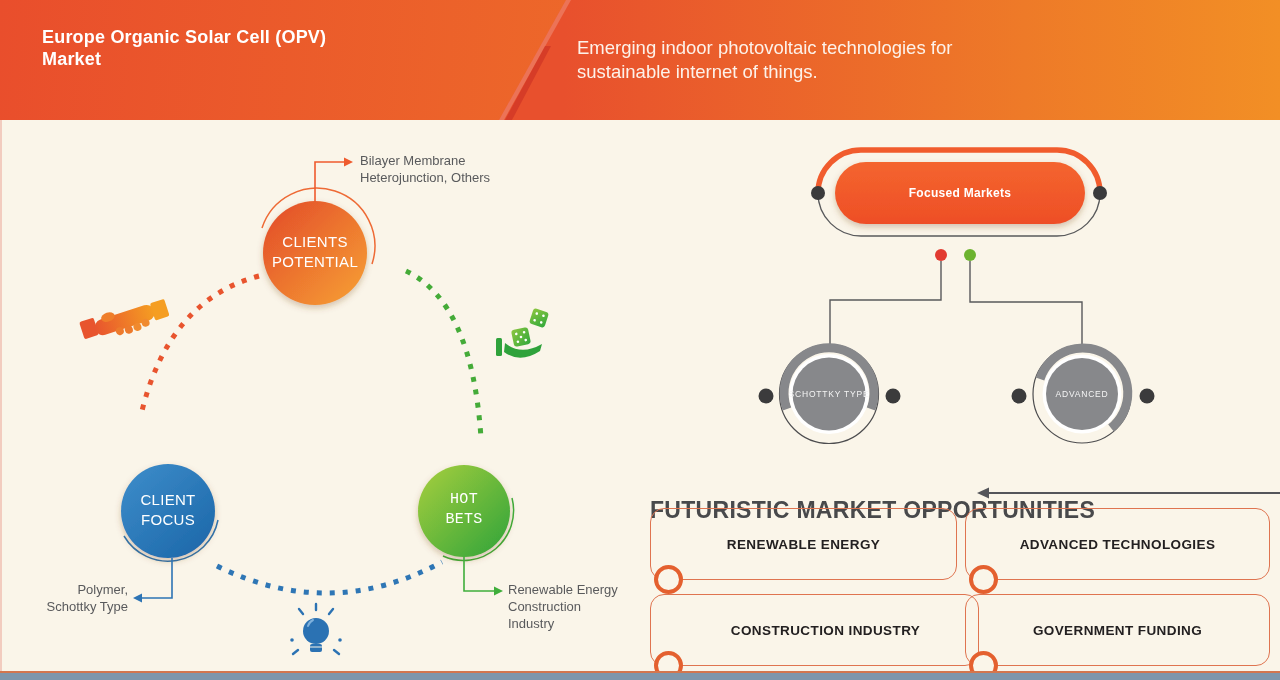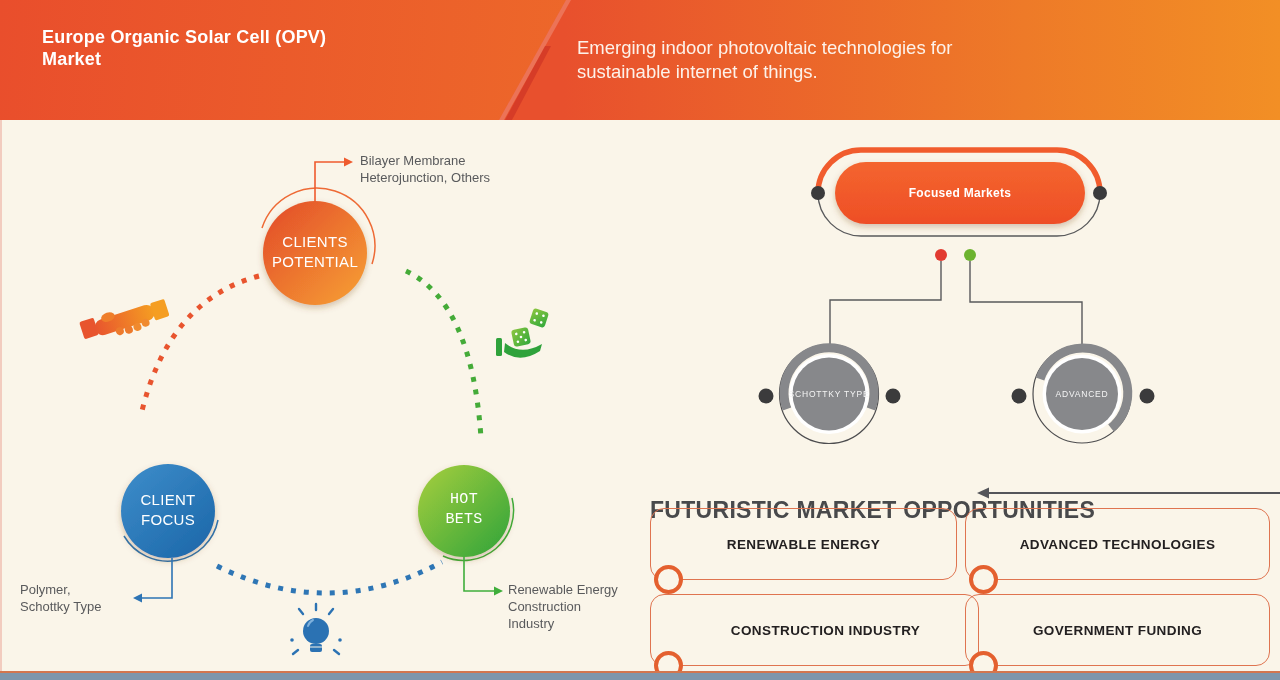--- a/index.html
+++ b/index.html
@@ -203,21 +203,21 @@
 
   <div class="bubble-label preline" style="left:108px;top:490px;">CLIENT
 FOCUS</div>
   <div class="bubble-label preline" style="left:255px;top:232px;">CLIENTS
 POTENTIAL</div>
   <div class="bubble-label preline" style="left:404px;top:490px;font-family:Liberation Mono, monospace;">HOT
 BETS</div>
 
   <div class="annot preline" style="left:360px;top:153px;">Bilayer Membrane
 Heterojunction, Others</div>
-  <div class="annot preline" style="left:20px;top:582px;width:108px;">Polymer,
+  <div class="annot preline" style="left:20px;top:582px;width:108px;text-align:right;">Polymer,
 Schottky Type</div>
   <div class="annot preline" style="left:508px;top:582px;">Renewable Energy
 Construction
 Industry</div>
 
   <div class="pill-label">Focused Markets</div>
   <div class="node-label" style="left:769px;top:389px;">SCHOTTKY TYPE</div>
   <div class="node-label" style="left:1022px;top:389px;">ADVANCED</div>
 
   <div class="opp-title">FUTURISTIC MARKET OPPORTUNITIES</div>

